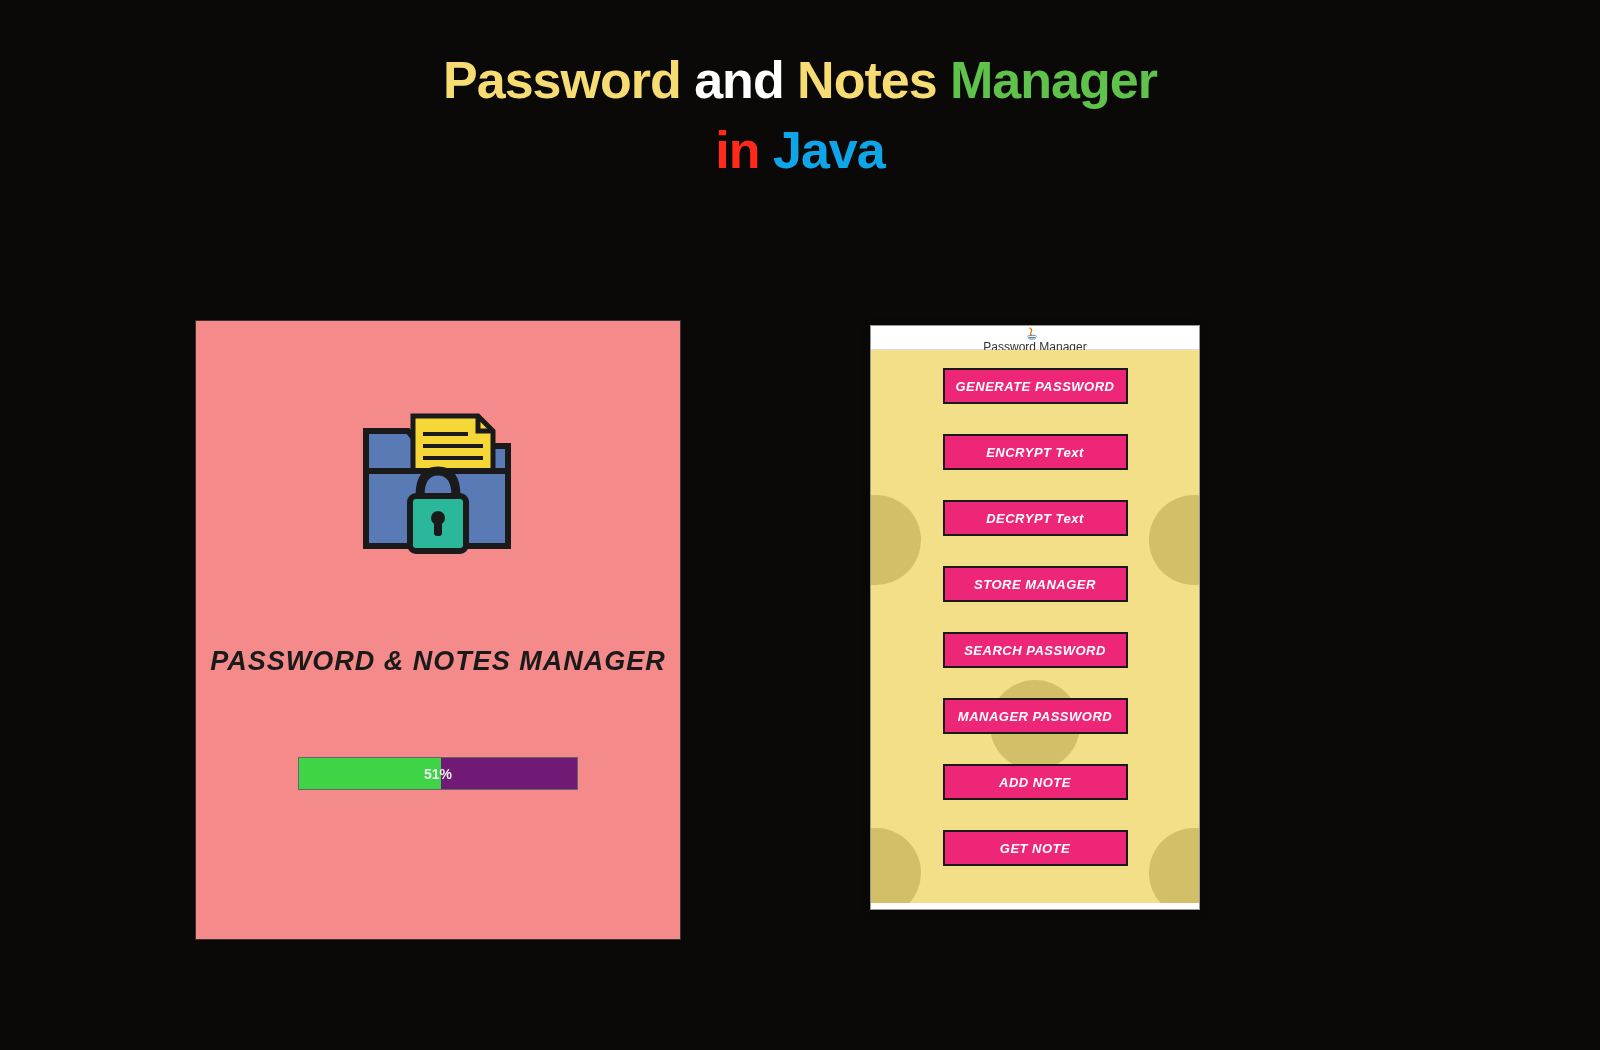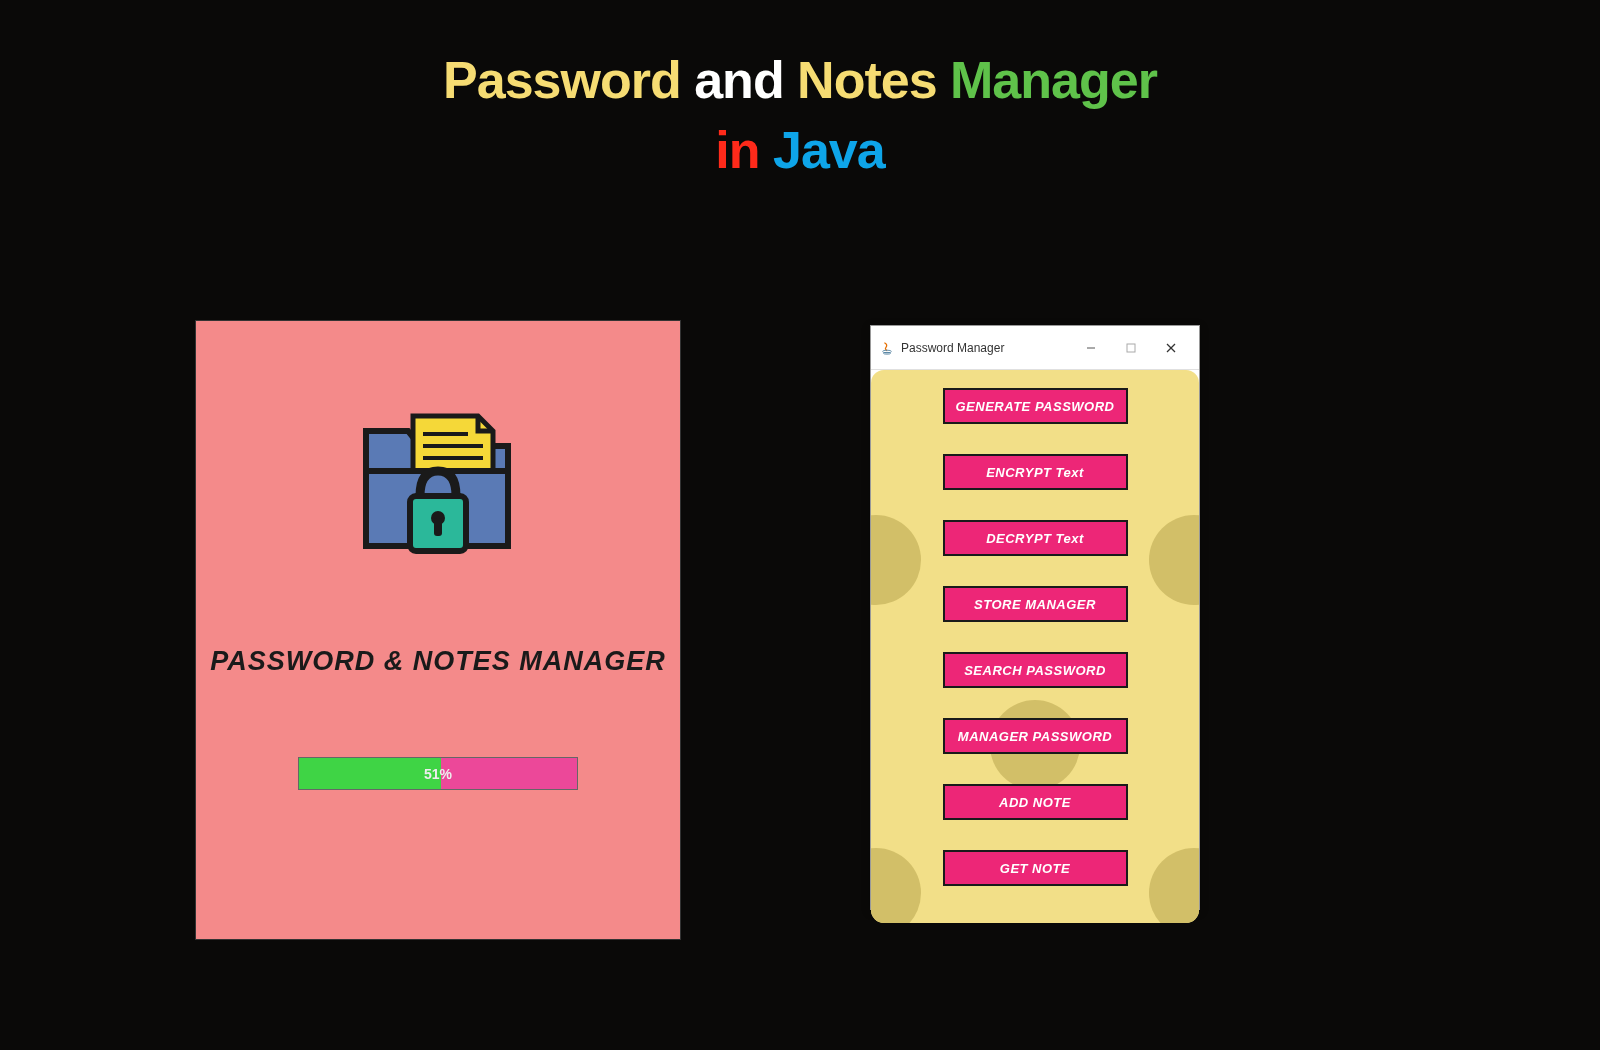--- a/index.html
+++ b/index.html
@@ -56,21 +56,21 @@
       font-weight: bold;
       font-style: italic;
       font-size: 27px;
       letter-spacing: 1px;
       color: #1a1a1a;
     }
     .progress-container {
       margin-top: 80px;
       width: 280px;
       height: 33px;
-      background: #ec4899;
+      background: #701a75;
       border: 1px solid #666;
       position: relative;
     }
     .progress-fill {
       height: 100%;
       background: #3fd445;
       width: 51%;
     }
     .progress-label {
       position: absolute;
@@ -86,28 +86,29 @@
       position: absolute;
       left: 870px;
       top: 325px;
       width: 330px;
       height: 585px;
       background: #ffffff;
       border: 1px solid #999;
       box-shadow: 0 2px 8px rgba(0,0,0,0.3);
     }
     .titlebar {
-      height: 44px;
+      height: 24px;
       background: #ffffff;
       border-bottom: 1px solid #e0e0e0;
       display: flex;
       align-items: center;
       padding: 0 8px;
       font-size: 12px;
       color: #333;
+      flex-direction: column;
     }
     .java-icon {
       width: 16px;
       height: 16px;
       margin-right: 6px;
       display: inline-flex;
       align-items: center;
       justify-content: center;
     }
     .titlebar-title {
@@ -125,21 +126,20 @@
       justify-content: center;
       color: #555;
       font-size: 12px;
     }
     .menu-body {
       height: calc(100% - 30px);
       background: #f2df88;
       position: relative;
       overflow: hidden;
       padding-top: 18px;
-      border-radius: 13px;
     }
     .circle-deco {
       position: absolute;
       width: 90px;
       height: 90px;
       border-radius: 50%;
       background: #d2bf68;
     }
     .c1 { left: -40px; top: 145px; }
     .c2 { right: -40px; top: 145px; }

